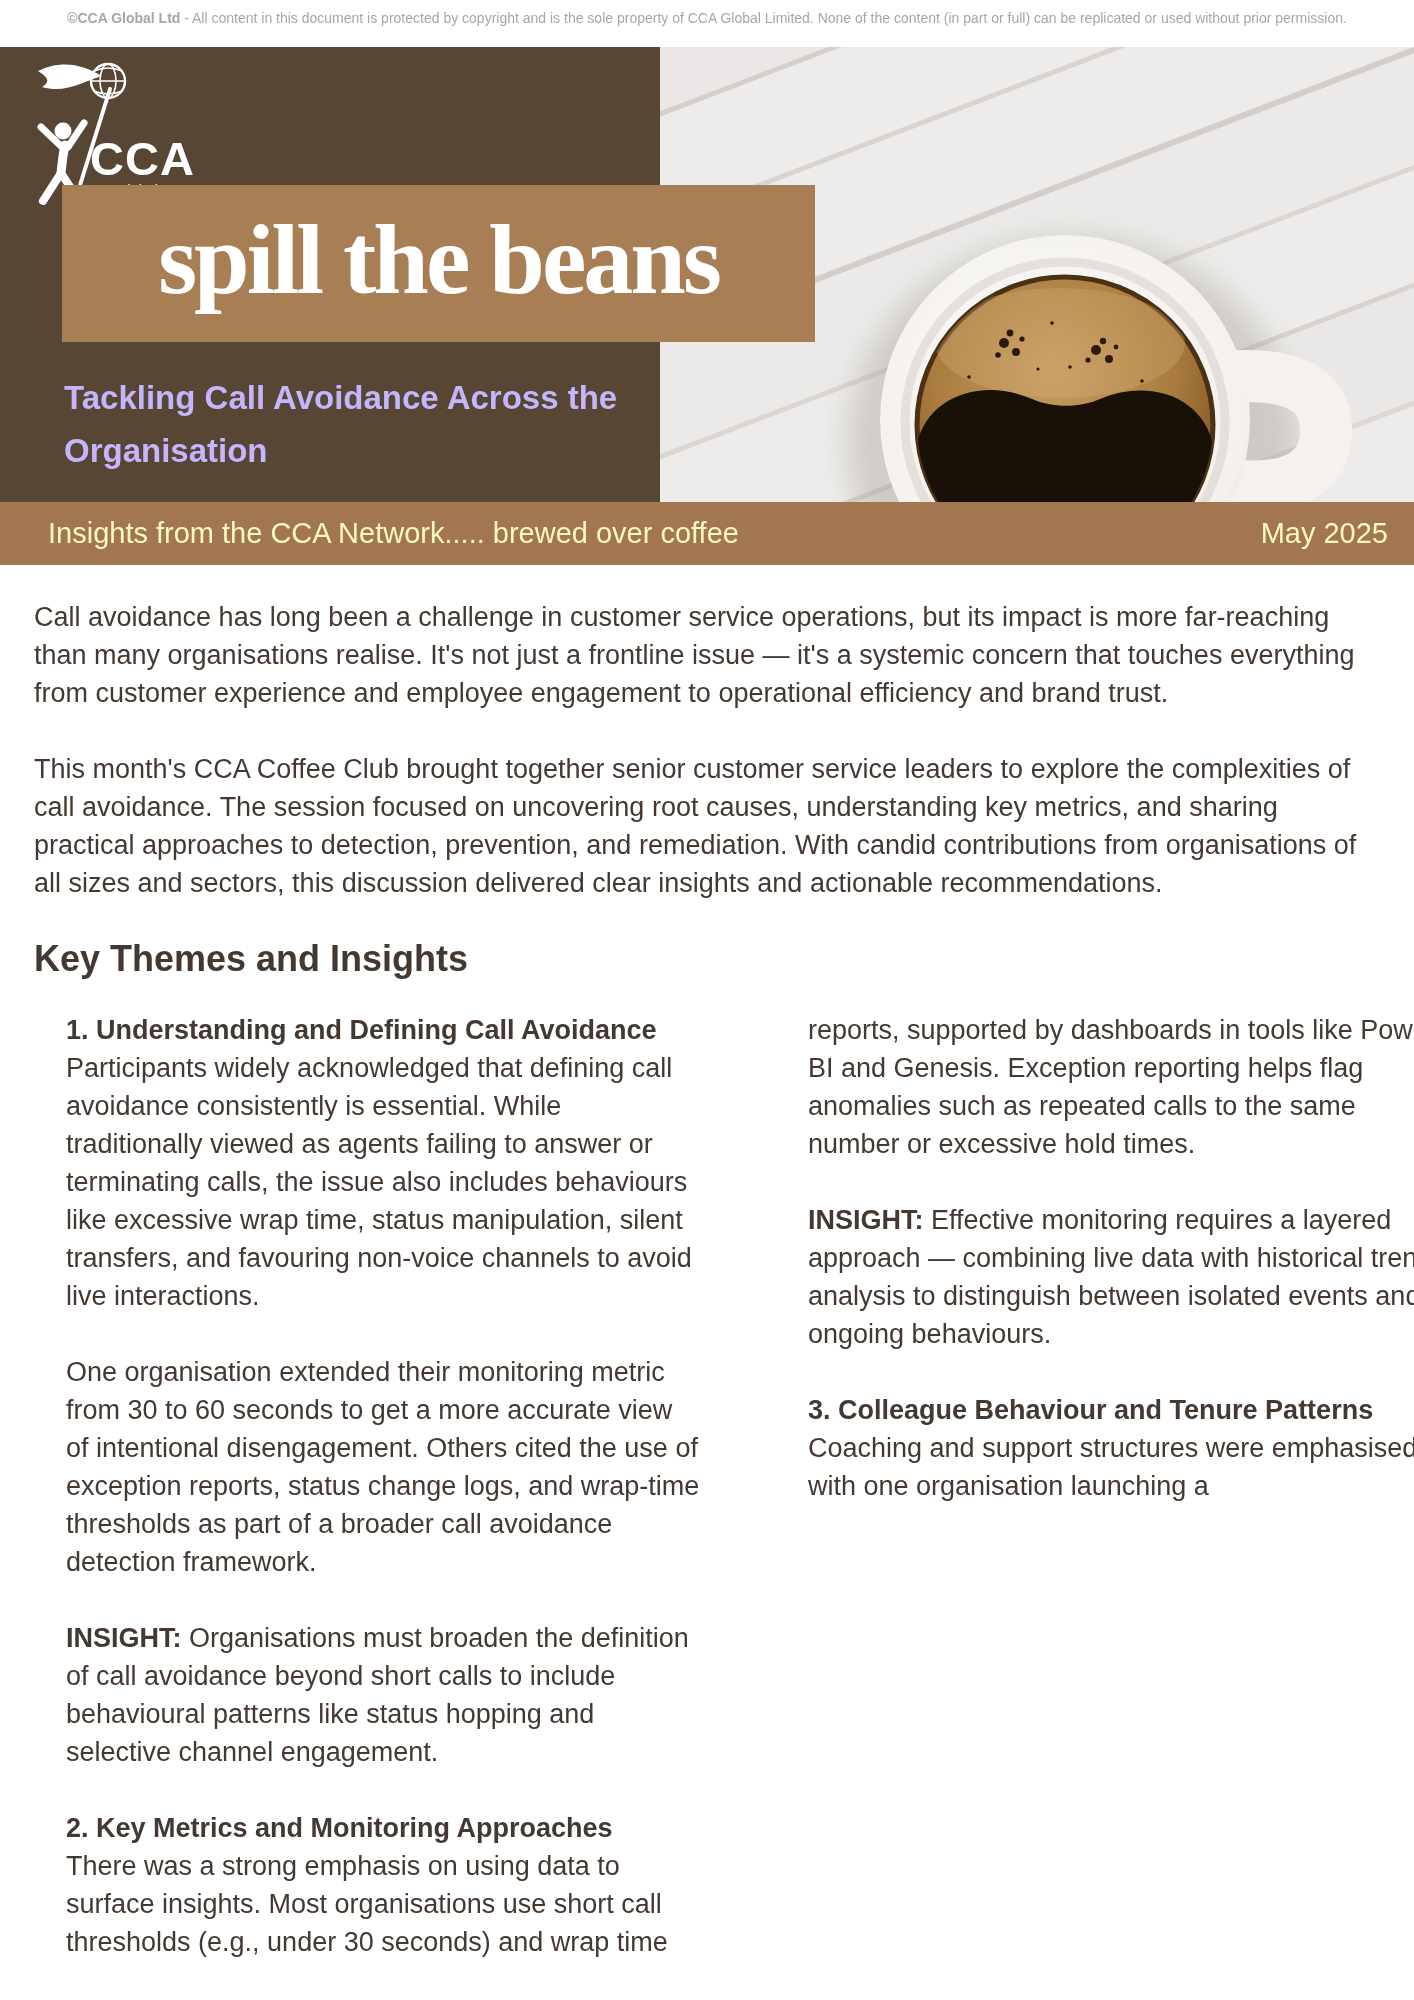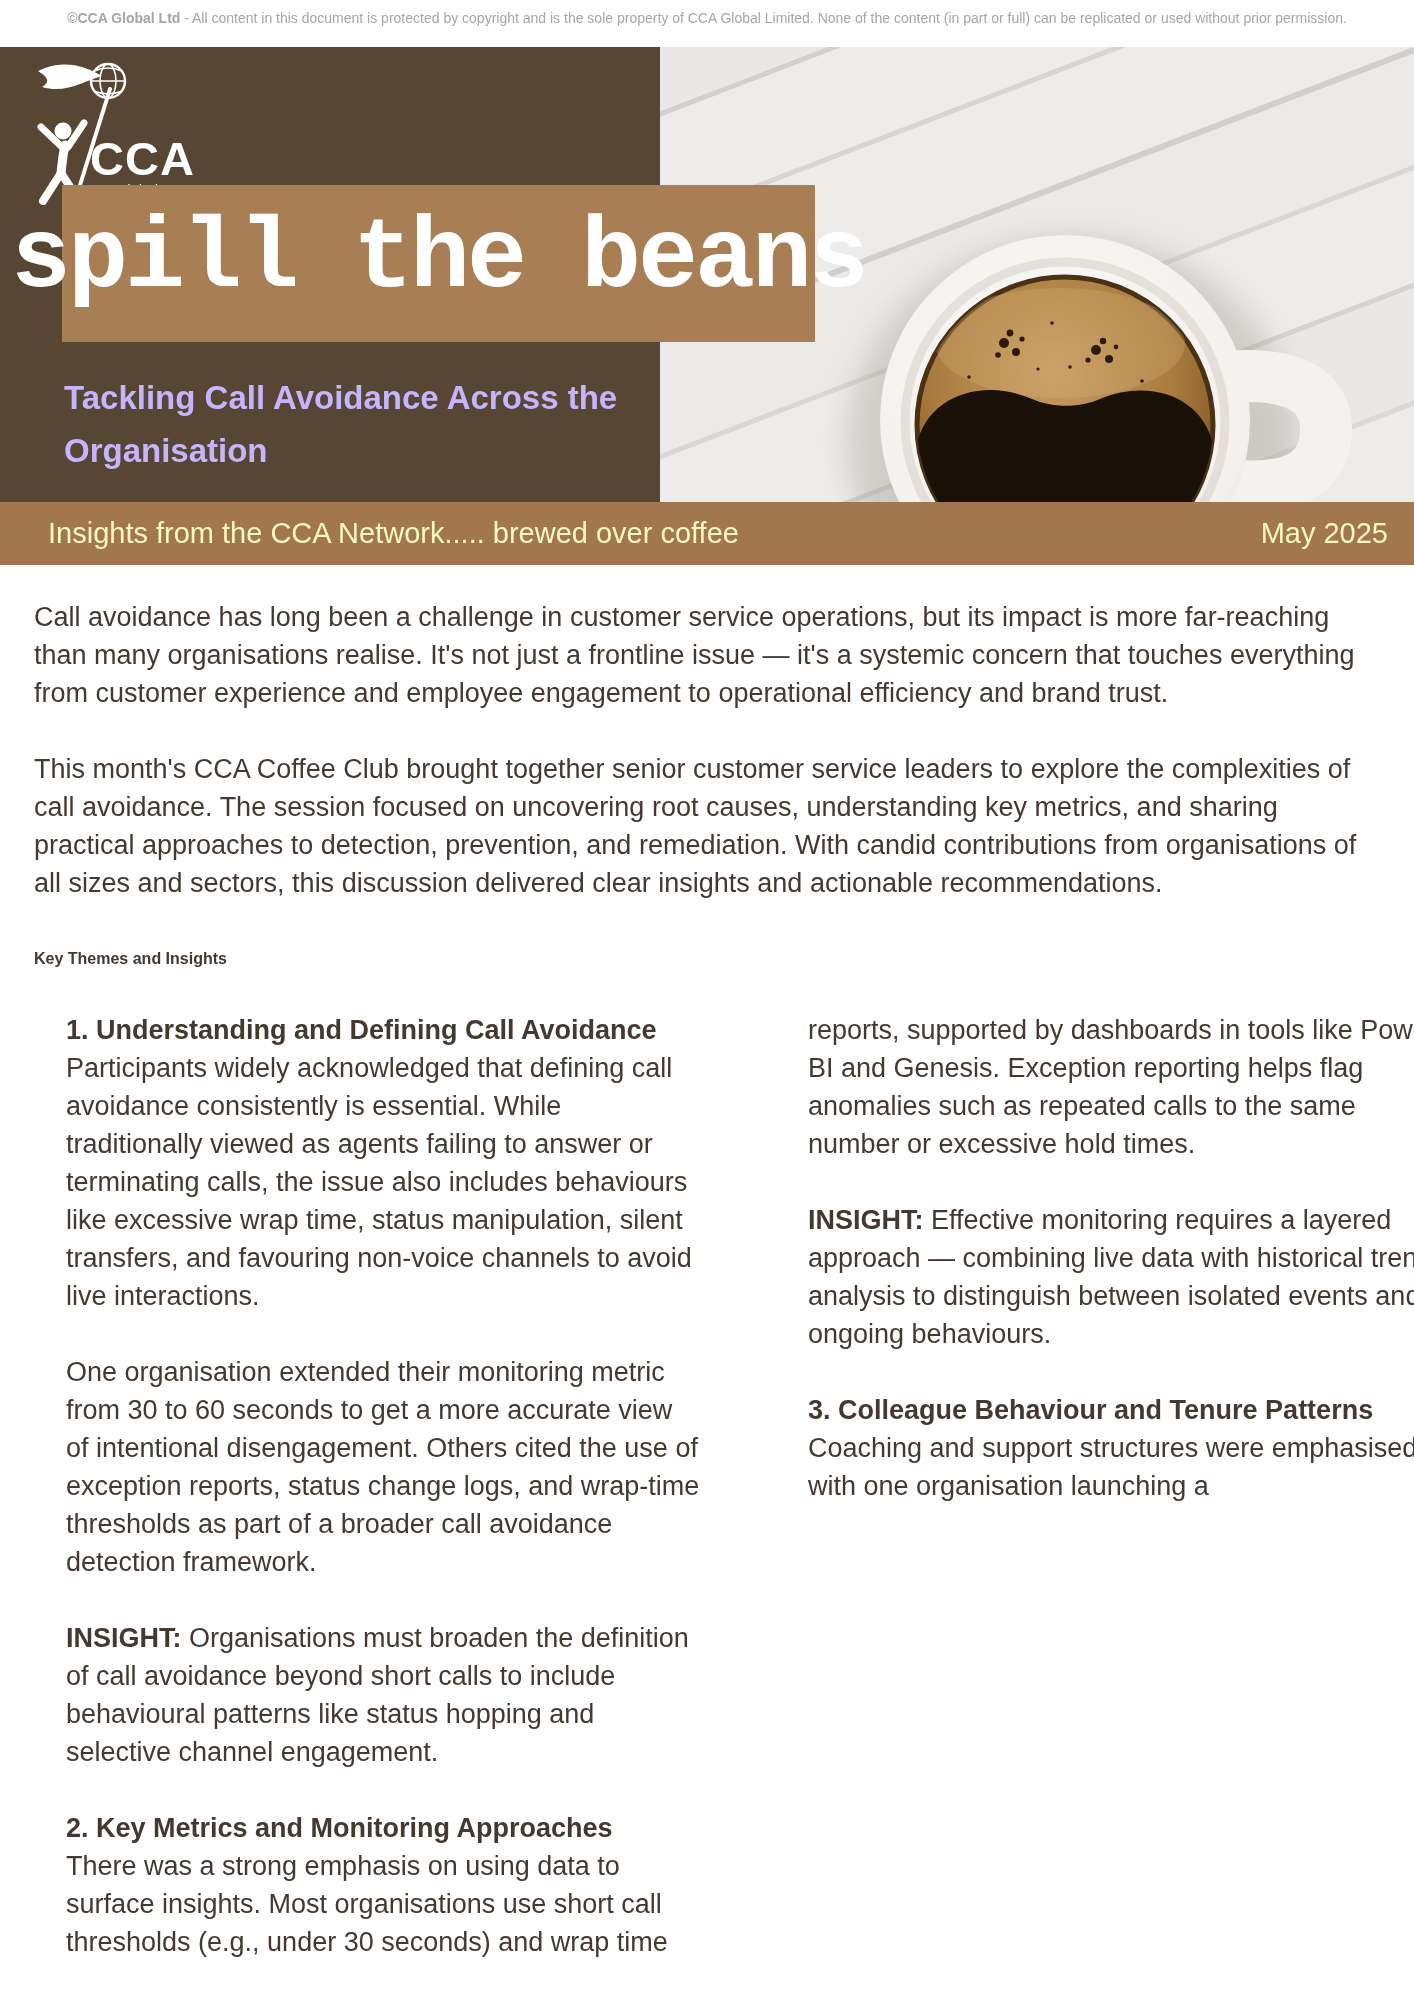--- a/index.html
+++ b/index.html
@@ -27,36 +27,36 @@
   .photo{position:absolute;left:660px;top:0;width:754px;height:455px;overflow:hidden;}
   .photo svg{display:block;width:754px;height:455px;}
   .logo{position:absolute;left:26px;top:8px;width:190px;height:150px;}
   .logo svg{display:block;width:190px;height:150px;}
   .title-band{
     position:absolute;left:62px;top:138px;width:753px;height:157px;
     background:var(--brown-band);display:flex;align-items:center;justify-content:center;
   }
   .title-band h1{
     color:#ffffff;font-size:100px;font-weight:800;letter-spacing:-3px;line-height:1;
-    font-family:Liberation Mono, monospace;white-space:nowrap;padding-bottom:8px;
+    font-family:Liberation Serif, serif;white-space:nowrap;padding-bottom:8px;
   }
   .subtitle{
     position:absolute;left:64px;top:325px;width:560px;
     color:#c4b5fd;font-size:33px;font-weight:700;line-height:1.6;
   }
   
   .info-bar{
     height:63px;background:var(--brown-bar);color:#fef9c3;
     display:flex;align-items:center;justify-content:space-between;
     padding:0 26px 0 48px;font-size:29px;
   }
   
   .content{padding:33px 34px 0;}
   .content p{font-size:27px;line-height:38px;margin:0 0 38px;}
-  .content h2{font-size:16px;line-height:38px;font-weight:bold;margin:19px 0 33px;}
+  .content h2{font-size:36px;line-height:38px;font-weight:bold;margin:19px 0 33px;}
   .columns{display:flex;gap:76px;}
   .col{width:634px;flex:0 0 634px;margin-left:32px;}
   .col h3{font-size:27px;line-height:38px;font-weight:bold;margin:0;}
   .col p{margin:0 0 38px;}
   .col p.last{margin-bottom:0;}
   strong{font-weight:bold;}
 </style>
 </head>
 <body>
 

